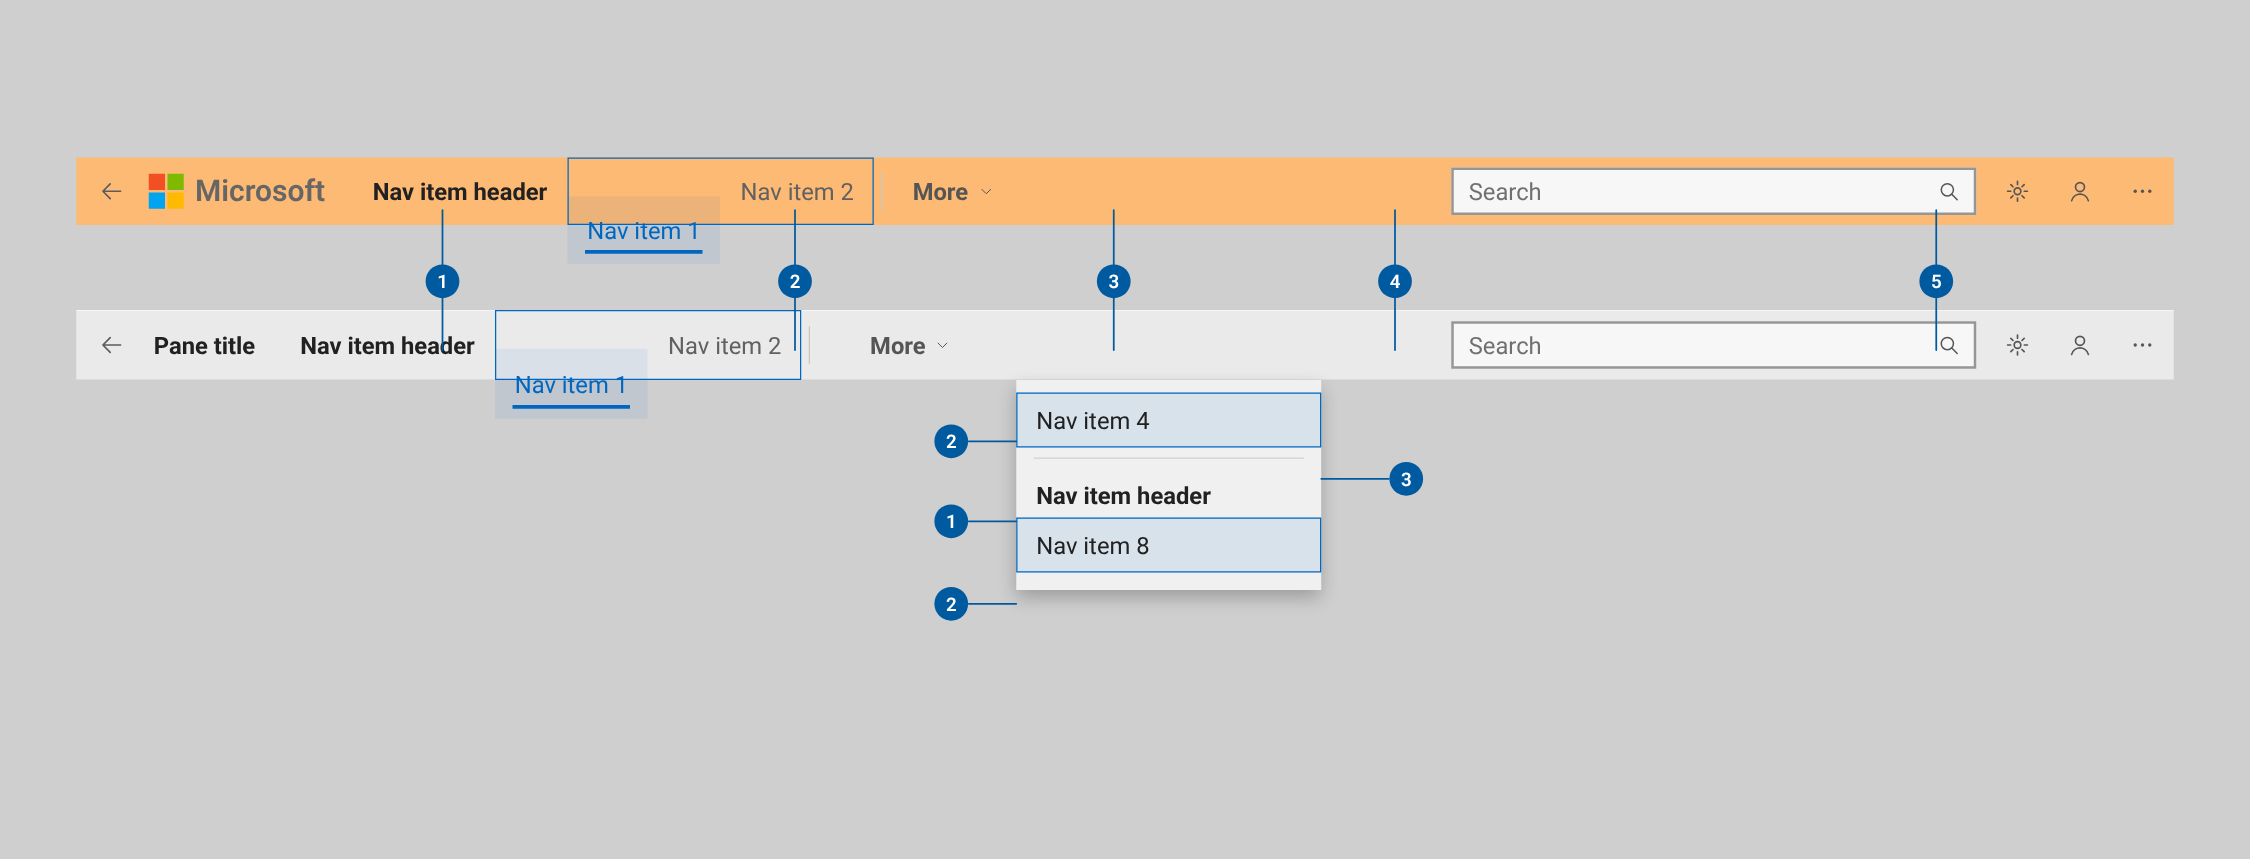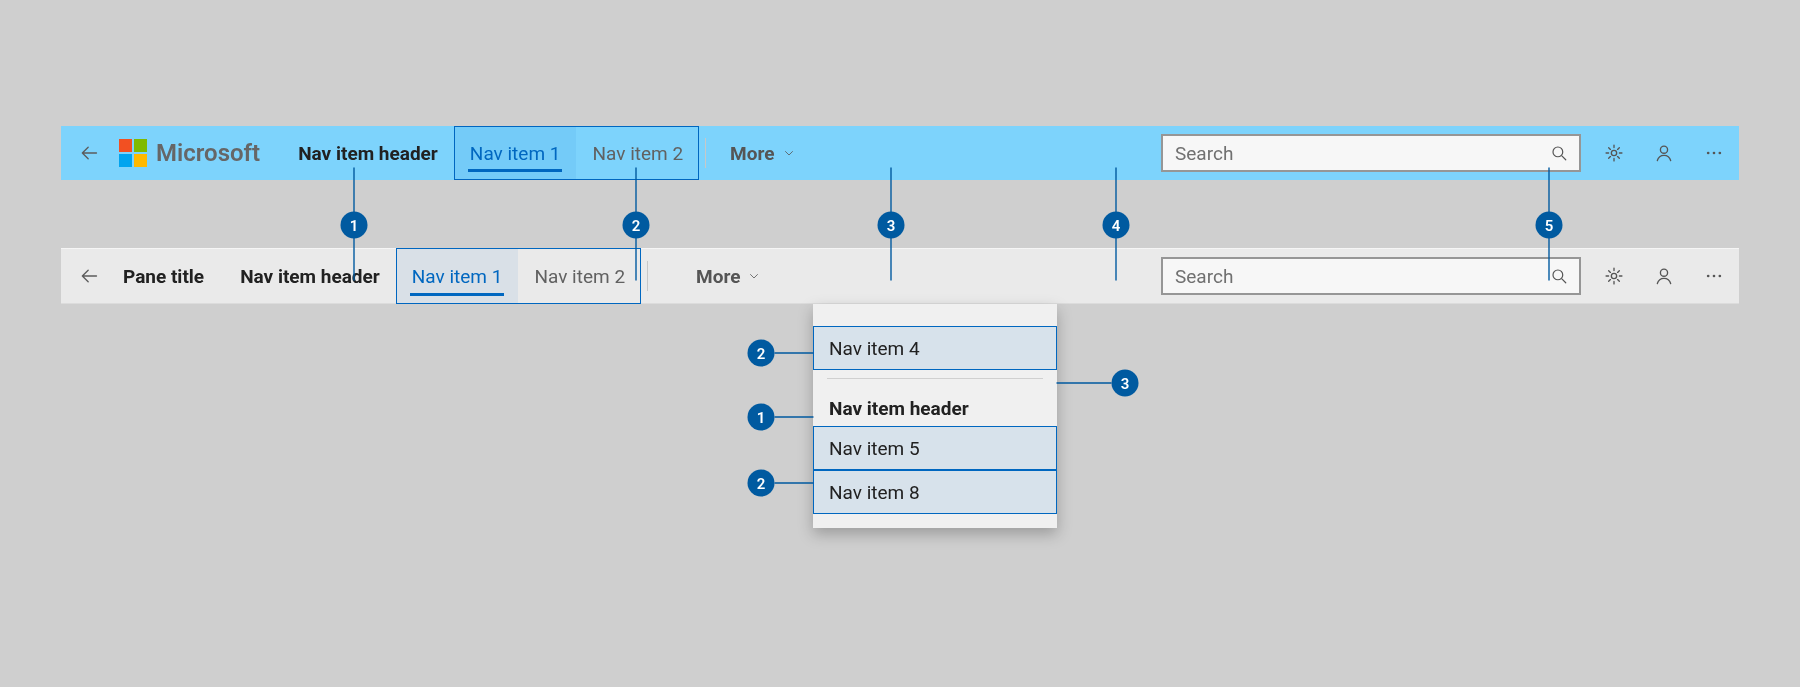--- a/index.html
+++ b/index.html
@@ -24,21 +24,21 @@
     position:absolute; width:27px; height:27px; border-radius:50%;
     background:#005aa0; color:#fff; font-size:15px; font-weight:600;
     display:flex; align-items:center; justify-content:center;
     transform:translate(-50%,-50%);
   }
   .callout-layer svg{ position:absolute; inset:0; width:100%; height:100%; }
 
   
   .bar{
     position:absolute; left:61px; right:61px; height:54px;
-    background:#7dd3fc;
+    background:#fdba74;
     display:flex; align-items:center;
     padding-left:4px;
   }
   .bar1{ top:126px; }
   .bar2{
     top:248px; height:56px;
     background:
       linear-gradient( to bottom,
          rgba(255,255,255,.55) 0 1px,
          transparent 1px calc(100% - 1px),
@@ -77,21 +77,21 @@
   }
   .nav-item{
     display:flex; align-items:center; padding:0 16px; height:100%;
     color:#616161; position:relative;
   }
   .nav-item.active{ color:#0067c0; }
   .nav-item.active::after{
     content:""; position:absolute; left:14px; right:14px; bottom:8px; height:3px;
     background:#0067c0;
   }
-  .nav-item.redline{ background:rgba(0,103,192,0.07); }
+  .nav-item.redline{ background:rgba(0,103,192,0.07);margin-top:31px; }
 
   .divider{
     width:1px; height:30px; background:#c8c8c8; margin:0 6px; align-self:center;
   }
 
   .more{
     display:flex; align-items:center; gap:8px; padding:0 18px; height:100%;
     color:#555;
     font-weight:bold;
   }
@@ -124,21 +124,21 @@
 
   .pane-title{
     font-weight:700; padding:0 10px 0 10px; margin-right:10px; white-space:nowrap;
   }
 
   
   .overflow{
     position:absolute; top:304px; left:813px; width:244px;
     background:#f0f0f0;
     box-shadow: 0 6px 14px rgba(0,0,0,.25);
-    padding-top:22px; padding-bottom:14px;
+    padding-top:10px; padding-bottom:14px;
   }
   .o-item{
     height:44px; display:flex; align-items:center; padding:0 16px;
     position:relative; margin:0 0;
   }
   .o-item.redline{
     background:rgba(0,103,192,0.10);
     outline:1px solid #0067c0; outline-offset:-1px;
   }
   .o-sep{
@@ -285,23 +285,20 @@
   </div>
 </div>
 
 <div class="overflow">
   <div class="o-item redline">
       <span>Nav item 4</span>
     </div>
   <div class="o-sep"></div>
   <div class="o-header">Nav item header</div>
   <div class="o-item redline">
-      <span>Nav item 5</span>
-    </div>
-  <div class="o-item redline">
       <span>Nav item 8</span>
     </div>
 </div>
 
 <div class="callout-layer">
   <svg viewBox="0 0 1800 687">
     <g stroke="#005aa0" stroke-width="1.4">
 
       <line x1="354" y1="168" x2="354" y2="280"></line>
       <line x1="636" y1="168" x2="636" y2="280"></line>

